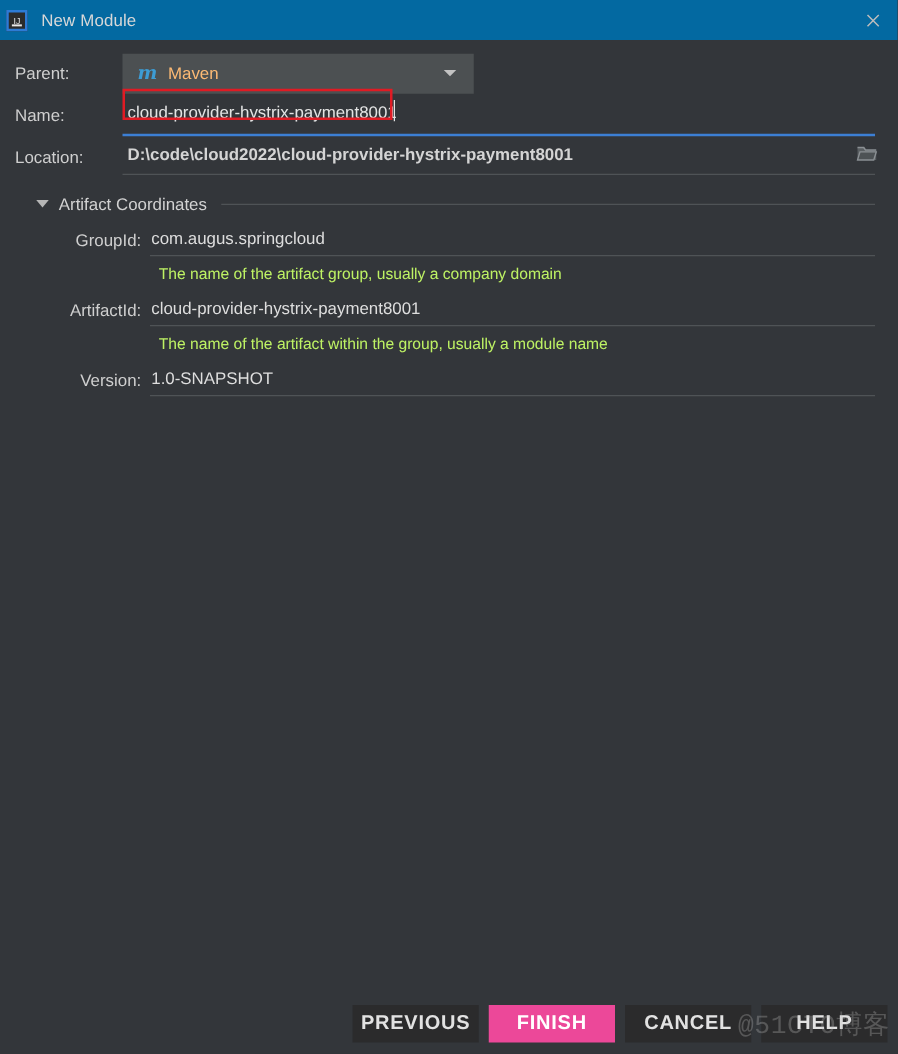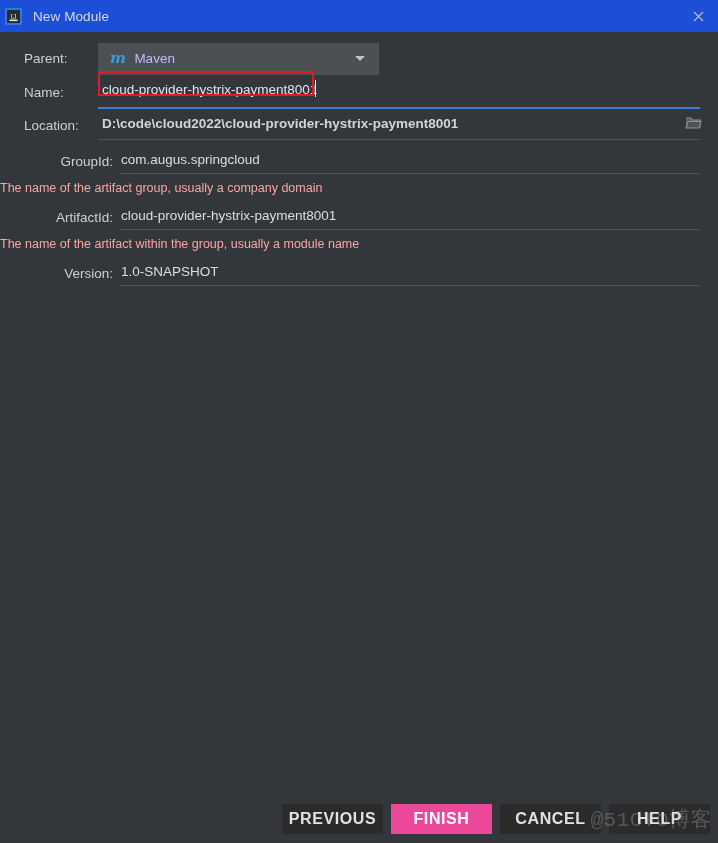--- a/index.html
+++ b/index.html
@@ -13,21 +13,21 @@
     font-family: "Liberation Sans", sans-serif;
     color: #d6d6d6;
     overflow: hidden;
     position: relative;
     -webkit-font-smoothing: antialiased;
   }
 
   
   .titlebar {
     height: 32px;
-    background: #1d4ed8;
+    background: #0369a1;
     display: flex;
     align-items: center;
     padding: 0 0 0 5px;
     position: relative;
     box-sizing: border-box;
   }
   .ij-icon {
     width: 17px;
     height: 17px;
     border: 2px solid #2c7bd6;
@@ -66,21 +66,21 @@
     padding-top: 10px;
   }
   .row {
     display: flex;
     align-items: center;
     position: relative;
     height: 33px;
   }
   .row-label {
     width: 98px;
-    padding-left: 24px;
+    padding-left: 12px;
     box-sizing: border-box;
     font-size: 13.5px;
     color: #cfcfcf;
     flex: none;
   }
 
   
   .combo {
     width: 281px;
     height: 32px;
@@ -97,21 +97,21 @@
     font-style: italic;
     font-weight: bold;
     color: #3d9cd4;
     font-size: 15px;
     letter-spacing: -0.5px;
     margin-right: 9px;
     transform: translateY(-1px);
   }
   .combo-label {
     font-size: 13.5px;
-    color: #c4b5fd;
+    color: #fdba74;
     flex: 1;
   }
   .combo-arrow {
     width: 0; height: 0;
     border-left: 5px solid transparent;
     border-right: 5px solid transparent;
     border-top: 5px solid #c2c2c2;
     margin-right: 6px;
   }
 
@@ -244,21 +244,22 @@
   .art-value {
     position: absolute;
     left: 1px;
     top: 6px;
     font-size: 13.5px;
     color: #dedede;
     white-space: nowrap;
   }
   .hint {
     font-size: 12.5px;
-    color: #fca5a5;
+    color: #bef264;
+    padding-left: 127px;
     margin-top: 5px;
     margin-bottom: 7px;
   }
 
   
   .footer {
     position: absolute;
     left: 0;
     right: 0;
     bottom: 0;
@@ -351,20 +352,25 @@
       <span class="folder-icon">
         <svg width="17" height="14" viewBox="0 0 17 14">
           <path d="M1 2 h5 l1.4 2 H16 v8 H1 Z" fill="#5a5f62"></path>
           <path d="M1 2 h5 l1.4 2 H16" fill="none" stroke="#8b9094" stroke-width="1.2"></path>
           <path d="M3 5.5 h13 l-2 6.5 H1 Z" fill="#4d5255" stroke="#8b9094" stroke-width="1.1"></path>
         </svg>
       </span>
     </div>
   </div>
 
+  <div class="section">
+    <span class="tri"></span>
+    <span class="section-title">Artifact Coordinates</span>
+    <span class="section-line"></span>
+  </div>
 
   <div class="art-row">
     <span class="art-label">GroupId:</span>
     <div class="art-field">
       <span class="art-value">com.augus.springcloud</span>
       <span class="underline"></span>
     </div>
   </div>
   <div class="hint">The name of the artifact group, usually a company domain</div>
 

